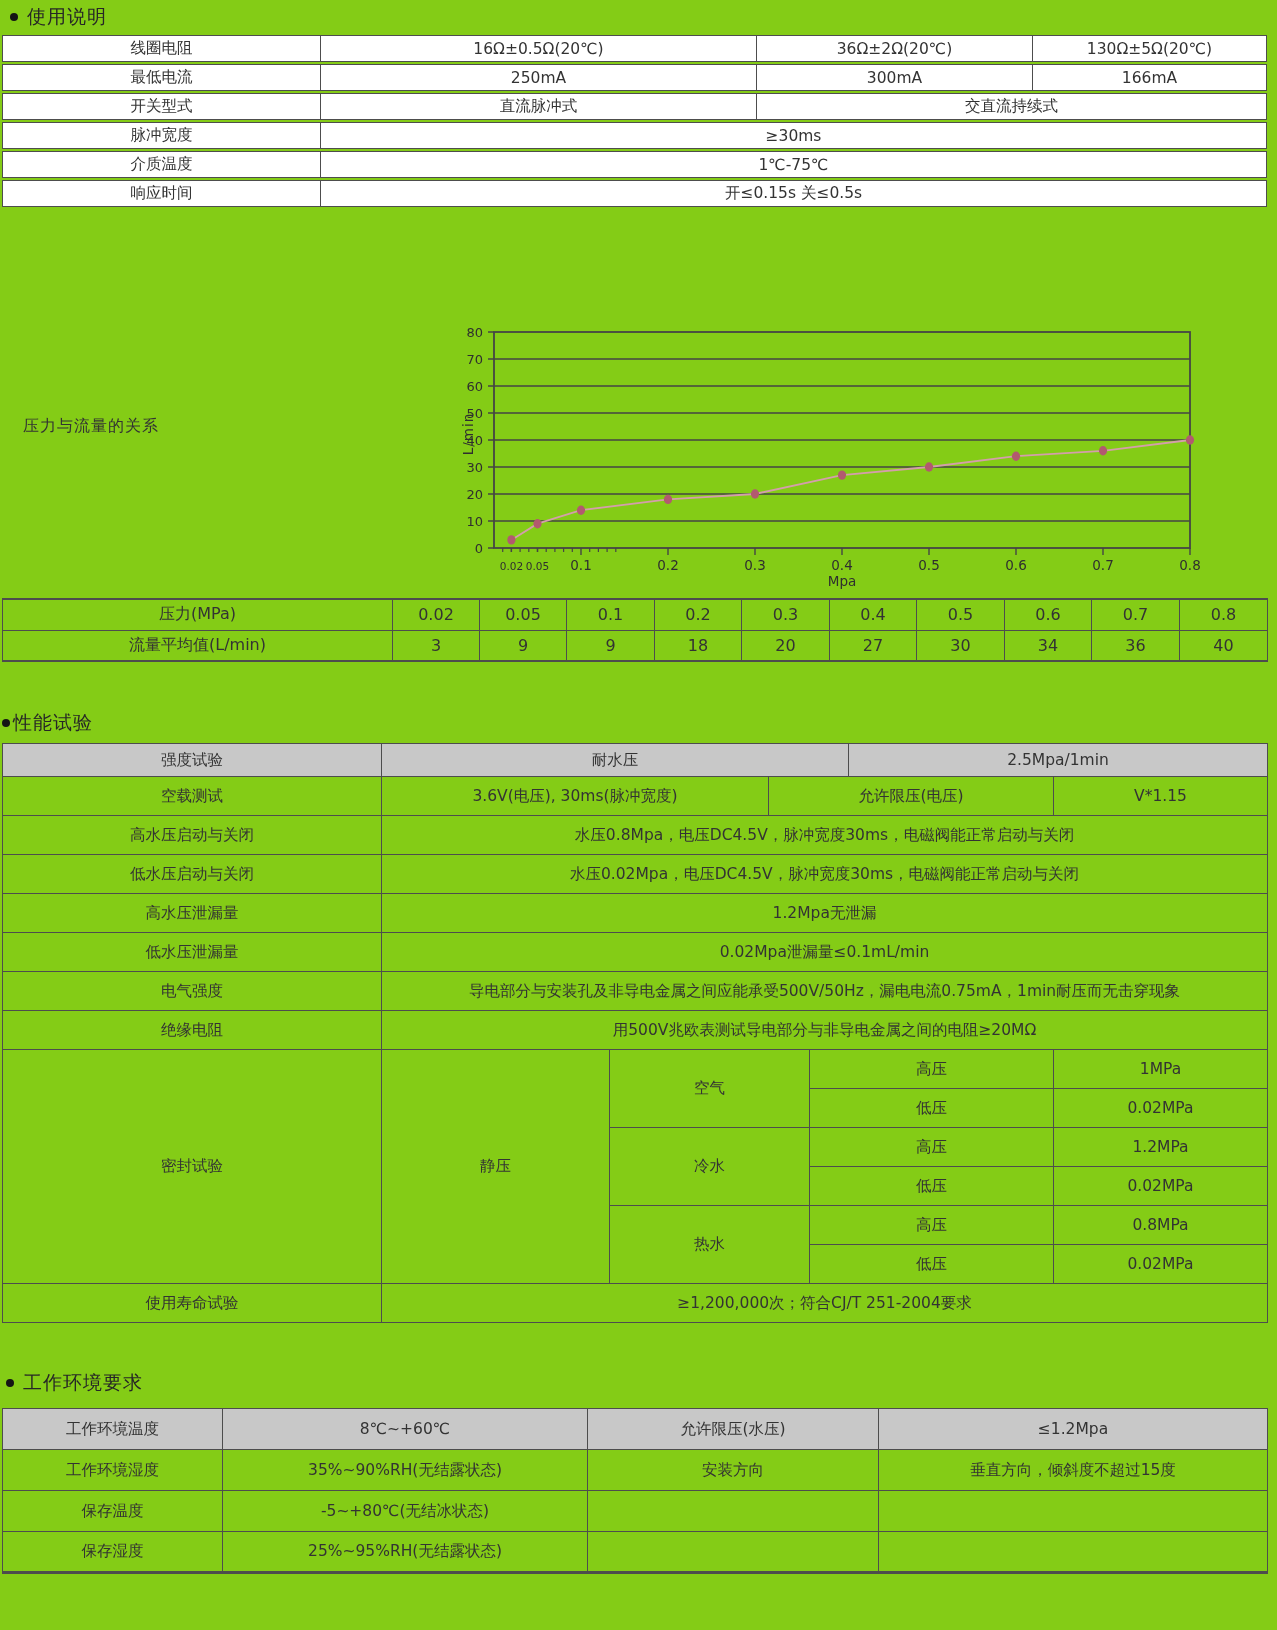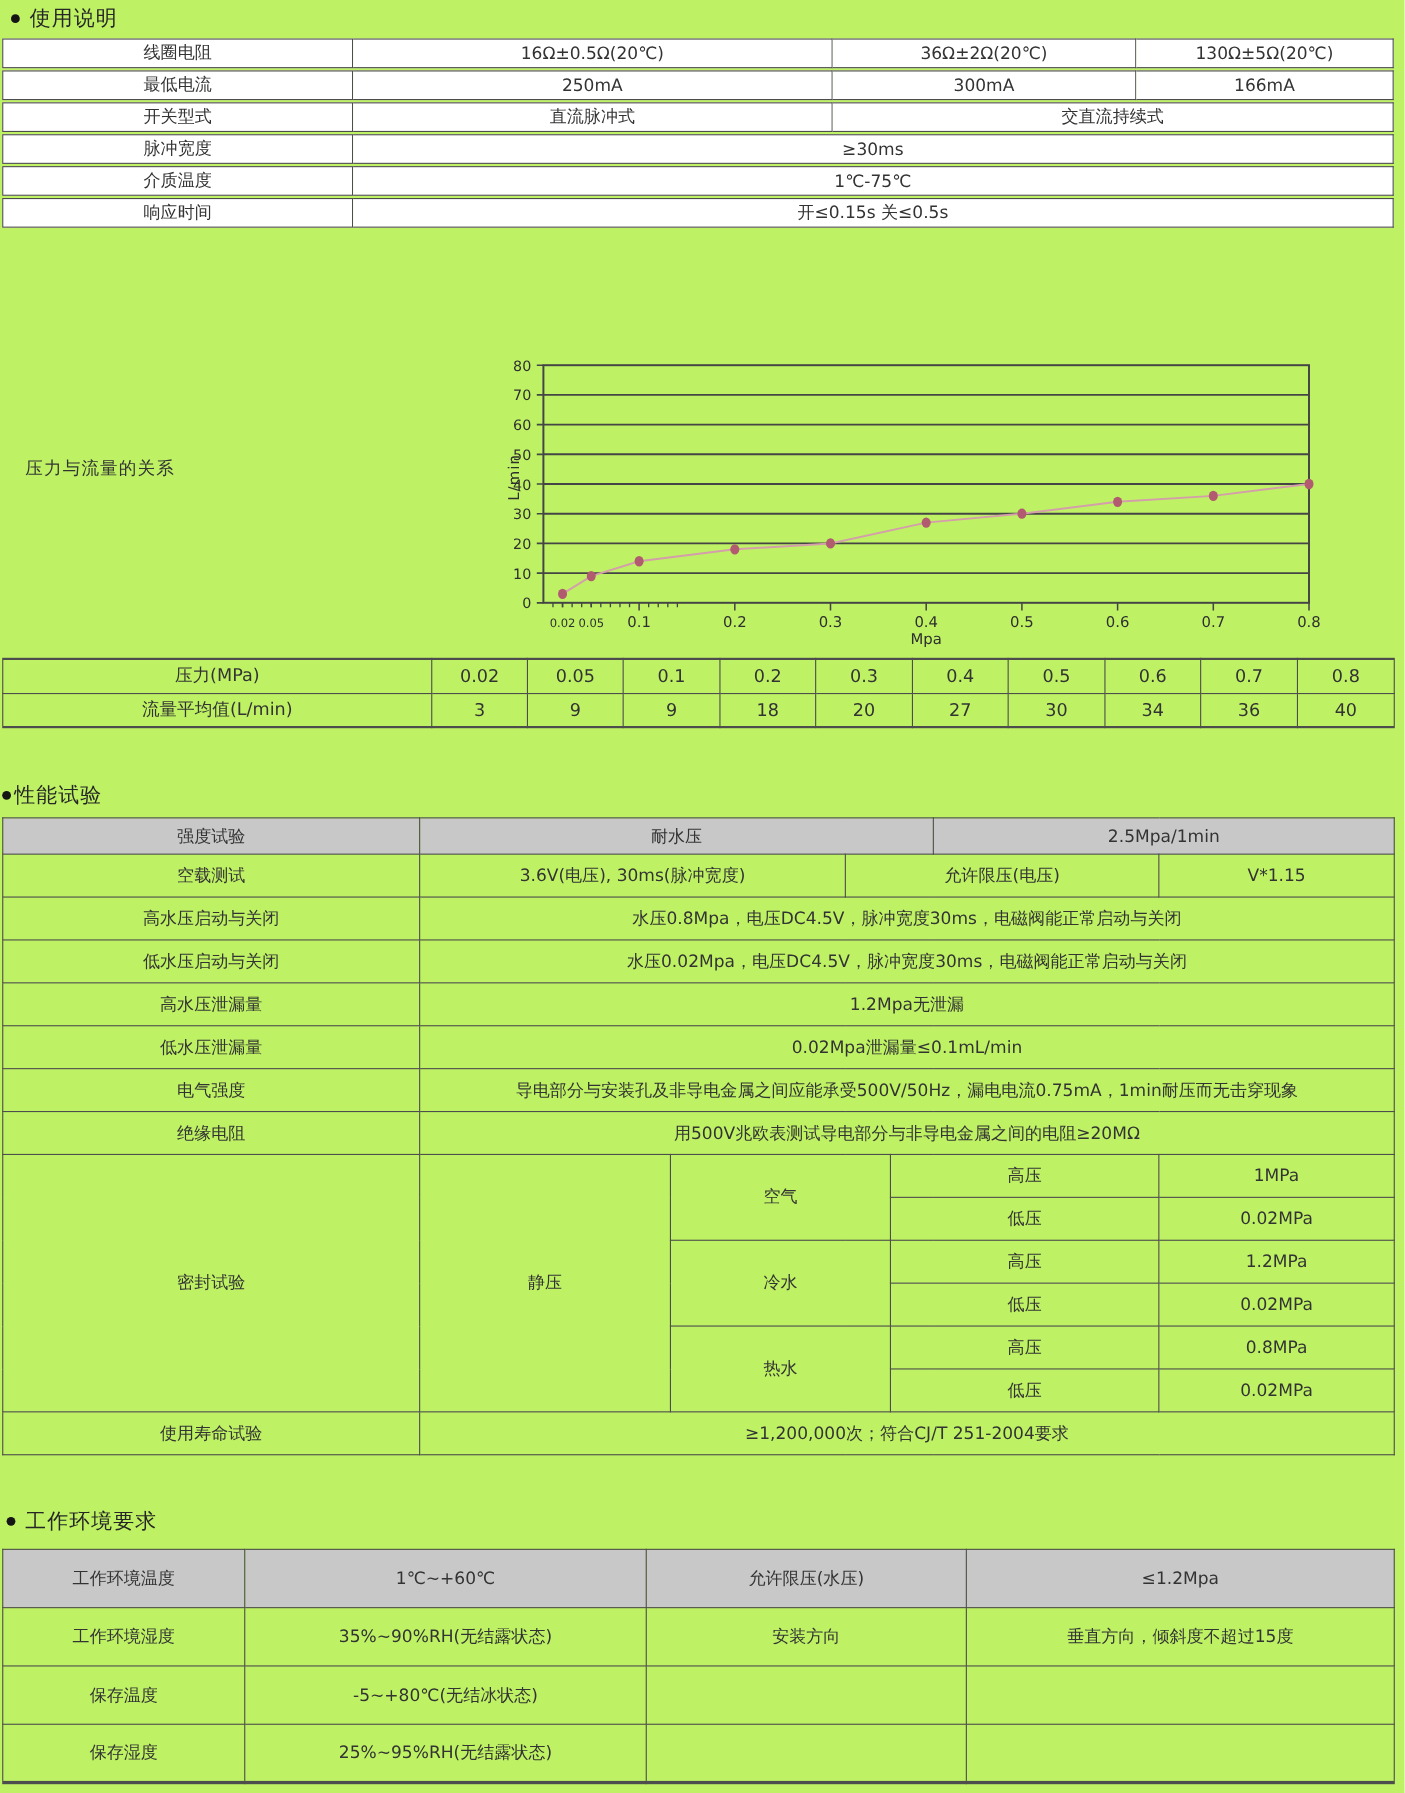--- a/index.html
+++ b/index.html
@@ -1,19 +1,19 @@
 <!DOCTYPE html>
 <html><head>
 <meta charset="utf-8">
 <style>
   :root { --bd:#4d4d4d; --hdr:#c8c8c8; --txt:#333; }
   * { margin:0; padding:0; box-sizing:border-box; }
   html,body { background:#fff; }
   body { width:1277px; height:1630px; font-family:"DejaVu Sans","Liberation Sans",sans-serif; color:var(--txt); }
-  .page { position:relative; width:1277px; height:1630px; overflow:hidden; background:#bef264; }
+  .page { position:relative; width:1277px; height:1630px; overflow:hidden; background:#84cc16; }
 
   .sec-title { position:absolute; display:flex; align-items:center; font-size:19px; color:#262626; font-weight:500; letter-spacing:1px; }
   .bullet { width:8px; height:8px; border-radius:50%; background:#151515; margin-right:9px; flex:0 0 auto; }
   .sec-title.tight .bullet { margin-right:3px; }
 
   table { table-layout:fixed; border-collapse:collapse; }
   td { text-align:center; vertical-align:middle; color:var(--txt); overflow:hidden; padding:0 6px; }
 
   
   .usage-table { position:absolute; left:2px; top:33px; width:1265px;
@@ -37,21 +37,21 @@
   .flow-table td { border:1.5px solid var(--bd); height:31px; }
 
   
   .perf-table { position:absolute; left:2px; top:743px; width:1265px; font-size:15.5px; }
   .perf-table td { border:1.5px solid var(--bd); height:39px; }
   .perf-table tr.hdr td { background:var(--hdr); height:33px; }
 
   
   .env-table { position:absolute; left:2px; top:1408px; width:1265px; font-size:15.5px;
                border-bottom:3px solid var(--bd); }
-  .env-table td { border:1.7px solid var(--bd); height:53px; }
+  .env-table td { border:1.7px solid var(--bd); height:41px; }
   .env-table tr.hdr td { background:var(--hdr); }
 </style>
 </head>
 <body>
 
 <div class="page">
 
   <div class="sec-title" style="left:10px; top:4px;">
     <span class="bullet"></span>
     <span>使用说明</span>
@@ -315,21 +315,21 @@
   <table class="env-table">
     <colgroup>
         <col style="width:220px">
         <col style="width:365px">
         <col style="width:291px">
         <col style="width:389px">
       </colgroup>
     <tbody>
         <tr class="hdr">
       <td>工作环境温度</td>
-      <td>1℃~+60℃</td>
+      <td>8℃~+60℃</td>
       <td>允许限压(水压)</td>
       <td>≤1.2Mpa</td>
     </tr>
     <tr>
       <td>工作环境湿度</td>
       <td>35%~90%RH(无结露状态)</td>
       <td>安装方向</td>
       <td>垂直方向，倾斜度不超过15度</td>
     </tr>
     <tr>

